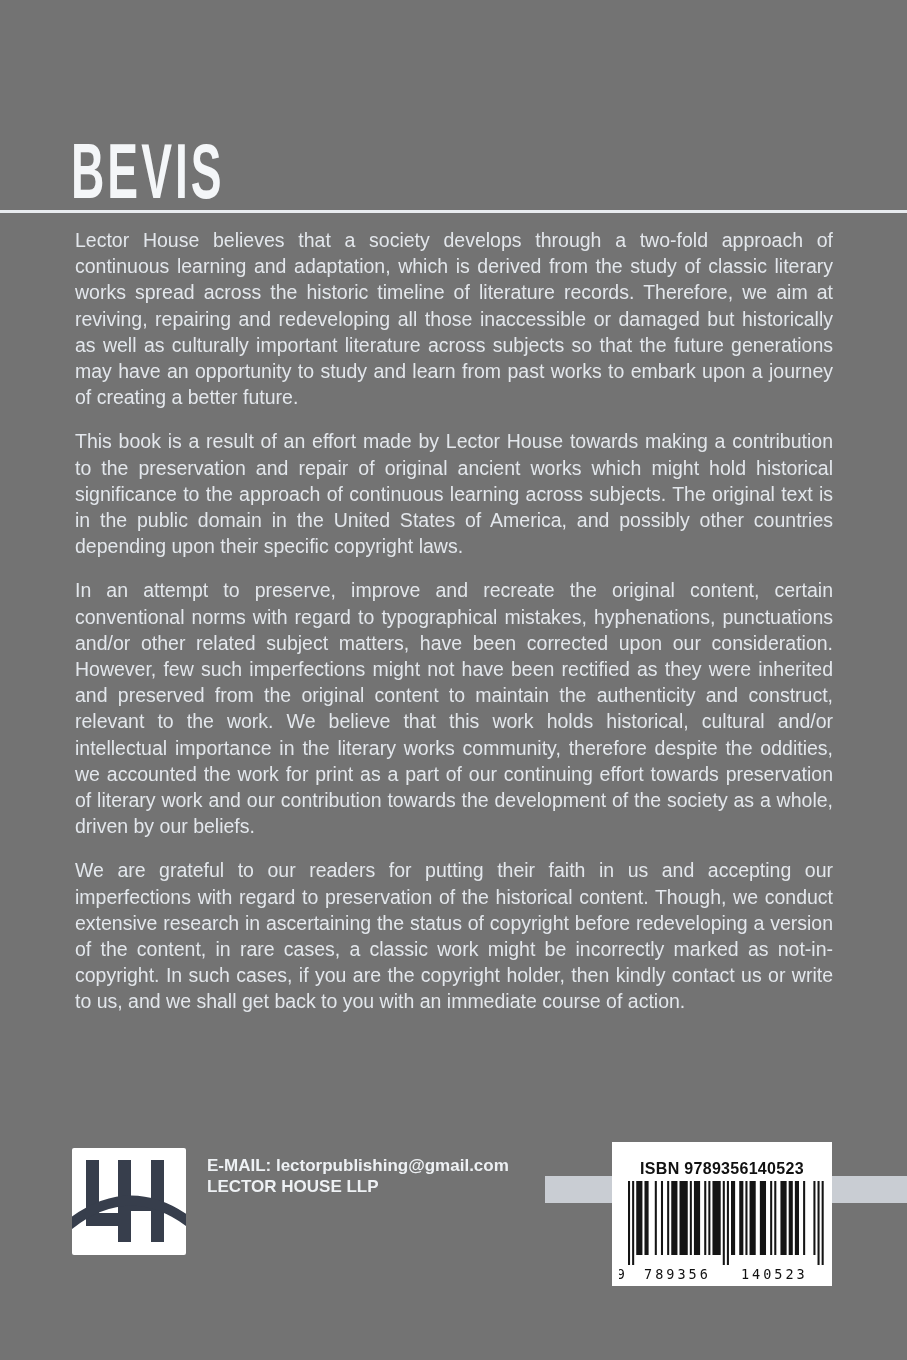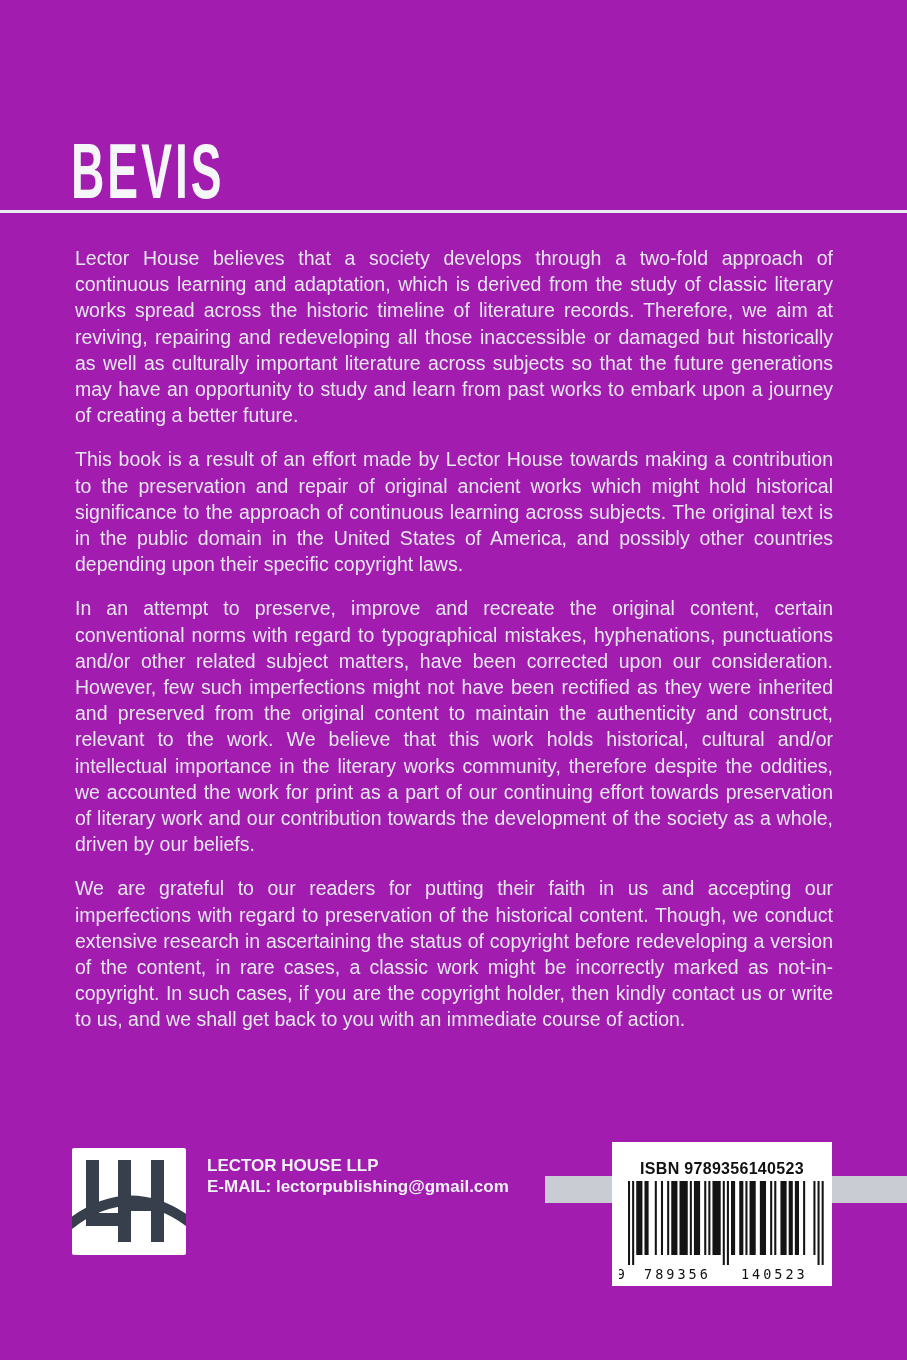--- a/index.html
+++ b/index.html
@@ -1,20 +1,20 @@
 <!DOCTYPE html>
 <html><head>
 <meta charset="utf-8">
 <style>
   html, body { margin: 0; padding: 0; background: #22262f; }
   .cover {
     position: relative;
     width: 907px;
     height: 1360px;
-    background: #a21caf;
+    background: #737373;
     overflow: hidden;
     font-family: "Liberation Sans", sans-serif;
   }
   .title {
     position: absolute;
     left: 71px;
     top: 133px;
     color: #f4f6f8;
     font-size: 77px;
     line-height: 77px;
@@ -37,21 +37,20 @@
   }
   .body-text {
     position: absolute;
     left: 75px;
     top: 227px;
     width: 758px;
     color: #e3e7ec;
     font-size: 19.5px;
     line-height: 26.2px;
     text-align: justify;
-    margin-top: 18px;
   }
   .body-text p { margin: 0 0 18px 0; }
 
   
   .logo-box {
     position: absolute;
     left: 72px;
     top: 1148px;
     width: 114px;
     height: 107px;
@@ -138,22 +137,22 @@
         <rect x="46" y="12" width="13" height="82"></rect>
         <rect x="79" y="12" width="13" height="82"></rect>
         <rect x="46" y="51" width="46" height="12"></rect>
       </g>
       <path d="M -3 77 Q 57 30 117 74" stroke="#373e4c" stroke-width="10" fill="none"></path>
     </svg>
   </div>
 
 
   <div class="publisher">
+    <div>E-MAIL: lectorpublishing@gmail.com</div>
     <div>LECTOR HOUSE LLP</div>
-    <div>E-MAIL: lectorpublishing@gmail.com</div>
   </div>
 
   <div class="stripe"></div>
 
   <div class="barcode-panel">
     <div class="isbn-label">ISBN 9789356140523</div>
     <div class="barcode-svg-wrap" id="barcode-bars">
         <svg width="206" height="102" viewBox="0 0 206 102" xmlns="http://www.w3.org/2000/svg">
           <rect x="9.00" y="0" width="2.06" height="84" fill="#141414"></rect>
           <rect x="13.12" y="0" width="2.06" height="84" fill="#141414"></rect>

